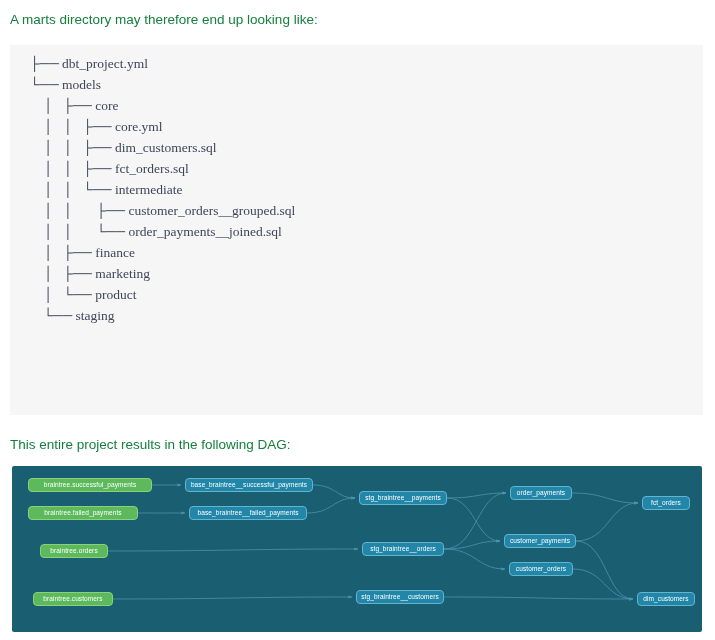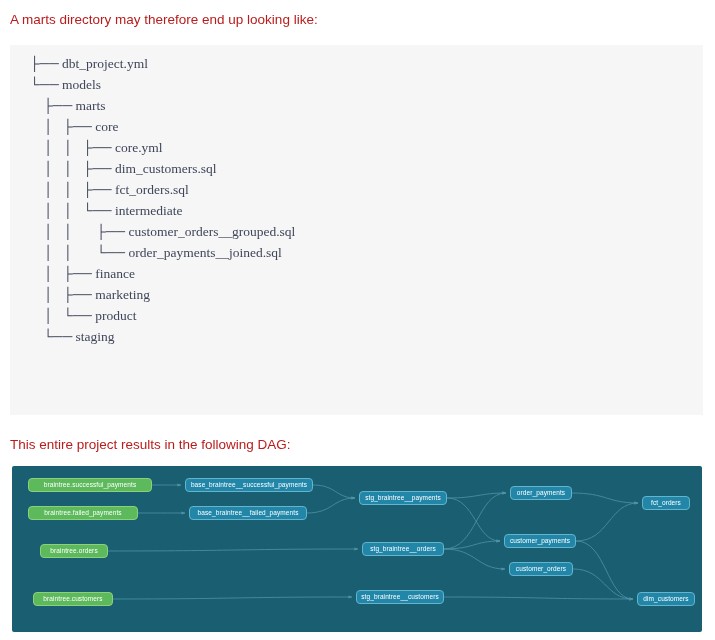--- a/index.html
+++ b/index.html
@@ -11,21 +11,21 @@
     width: 715px;
     height: 640px;
     font-family: "Liberation Sans", sans-serif;
     color: #33384d;
     overflow: hidden;
     position: relative;
   }
   .prose-text {
     font-size: 13.5px;
     line-height: 1.45;
-    color: #b91c1c;
+    color: #15803d;
     margin: 0;
   }
   #intro-paragraph {
     position: absolute;
     left: 10px;
     top: 10px;
   }
   #dag-paragraph {
     position: absolute;
     left: 10px;
@@ -98,21 +98,20 @@
   }
 </style>
 </head>
 <body>
 
 <p class="prose-text" id="intro-paragraph">A marts directory may therefore end up looking like:</p>
 
 <div id="tree-code-block">
     <div class="tree-line">├── dbt_project.yml</div>
     <div class="tree-line">└── models</div>
-    <div class="tree-line">    ├── marts</div>
     <div class="tree-line">    │   ├── core</div>
     <div class="tree-line">    │   │   ├── core.yml</div>
     <div class="tree-line">    │   │   ├── dim_customers.sql</div>
     <div class="tree-line">    │   │   ├── fct_orders.sql</div>
     <div class="tree-line">    │   │   └── intermediate</div>
     <div class="tree-line">    │   │       ├── customer_orders__grouped.sql</div>
     <div class="tree-line">    │   │       └── order_payments__joined.sql</div>
     <div class="tree-line">    │   ├── finance</div>
     <div class="tree-line">    │   ├── marketing</div>
     <div class="tree-line">    │   └── product</div>

